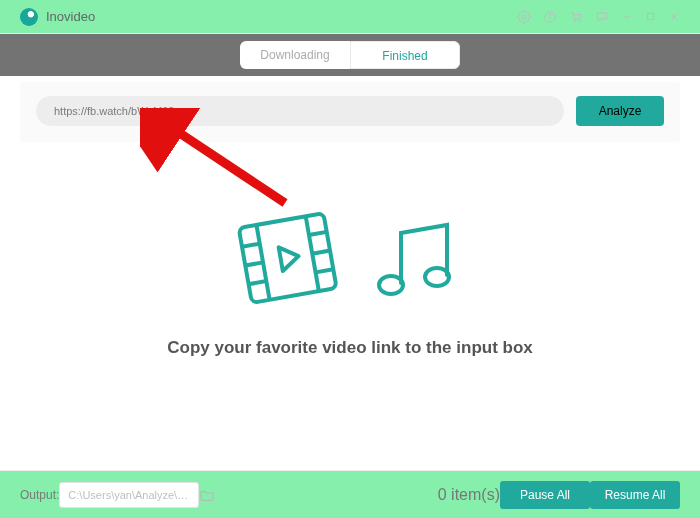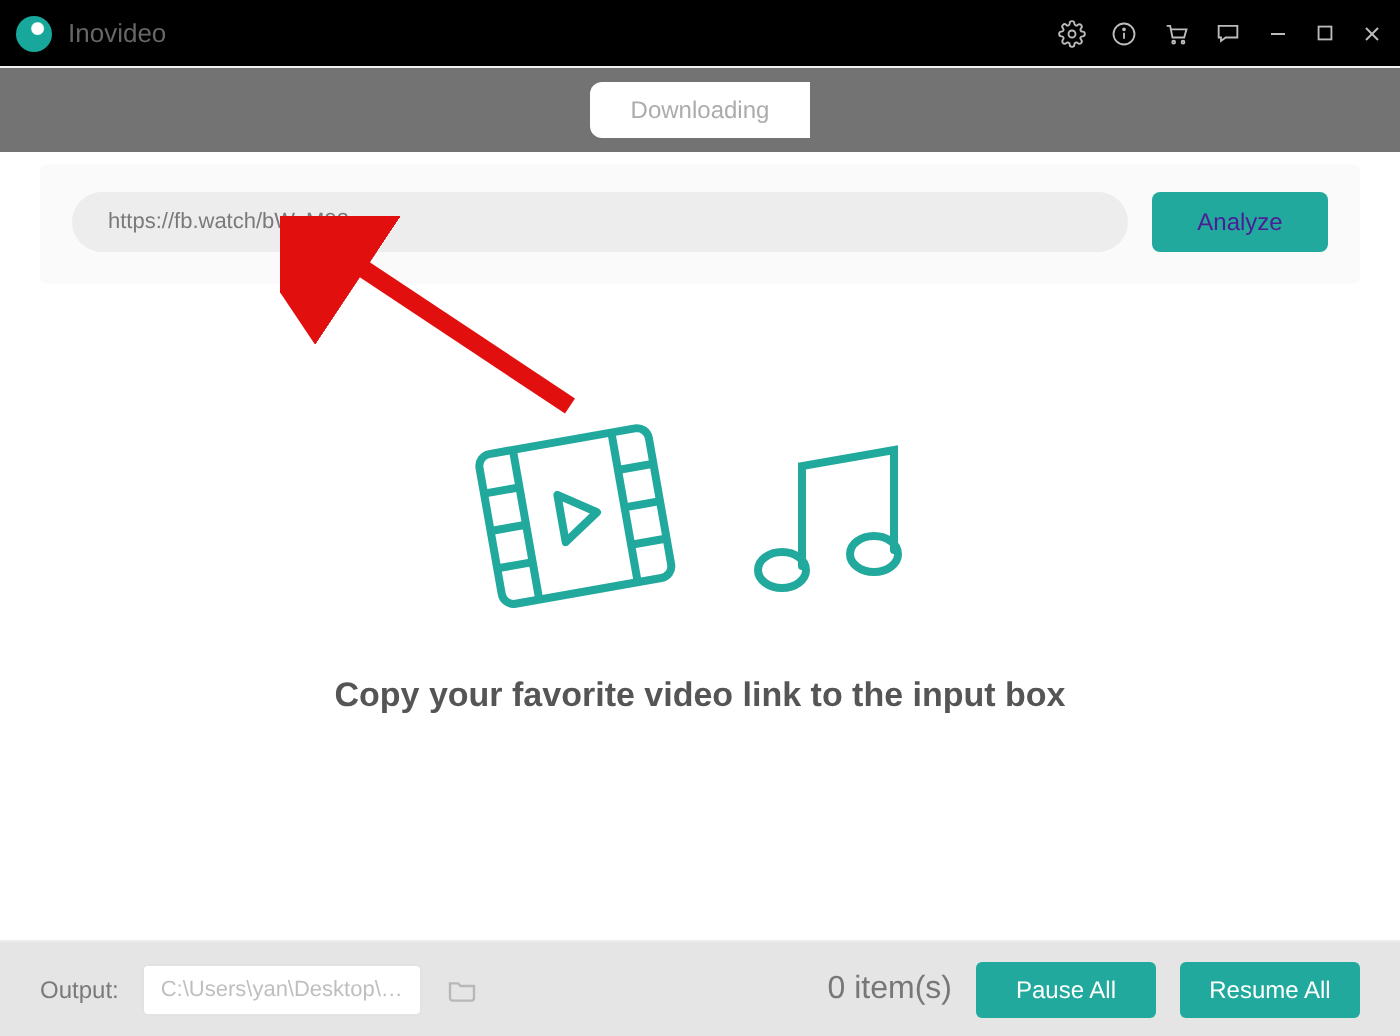--- a/index.html
+++ b/index.html
@@ -8,22 +8,22 @@
     background: #fff;
     width: 700px;
     height: 518px;
     overflow: hidden;
     position: relative;
   }
   .titlebar {
     height: 34px;
     display: flex;
     align-items: center;
-    padding: 0 8px;
-    background: #000000;
+    padding: 0 20px;
+    background: #86efac;
     border-bottom: 1px solid #f0f0f0;
   }
   .logo {
     width: 18px; height: 18px;
     border-radius: 50%;
     background: radial-gradient(circle at 60% 35%, #fff 18%, #17a79b 22%);
     margin-right: 8px;
     flex: none;
   }
   .app-title { color: #666; font-size: 13px; flex: 1; }
@@ -64,45 +64,45 @@
     border-radius: 15px;
     background: #ededed;
     padding: 0 18px;
     font-size: 11px;
     color: #7a7a7a;
     outline: none;
   }
   .analyze-btn {
     width: 88px; height: 30px;
     background: #20a99c;
-    color: #4c1d95;
+    color: #000000;
     border: none;
     border-radius: 4px;
     font-size: 12px;
     cursor: pointer;
   }
   .center-area {
     position: absolute;
     top: 160px; left: 0; right: 0;
     display: flex;
     flex-direction: column;
     align-items: center;
   }
   .illus { display:flex; gap:24px; align-items:center; margin-top:50px;}
   .caption { margin-top: 28px; color: #555; font-size: 17px; font-weight: 600;}
   .footer {
     position: absolute;
     left: 0; right: 0; bottom: 0;
     height: 48px;
-    background: #e5e5e5;
+    background: #86efac;
     border-top: 1px solid #eee;
     display: flex;
     align-items: center;
     padding: 0 20px;
-    gap: 12px;
+    gap: 0;
   }
   .out-label { font-size: 12px; color: #7a7a7a; }
   .out-path {
     width: 140px; height: 26px;
     border: 1px solid #e2e2e2;
     background:#fff;
     border-radius: 3px;
     font-size: 11px;
     color: #bfbfbf;
     padding: 0 8px;
@@ -175,20 +175,21 @@
         <svg width="12" height="12" viewBox="0 0 24 24" stroke="currentColor" stroke-width="2">
           <line x1="6" y1="6" x2="18" y2="18"></line>
           <line x1="6" y1="18" x2="18" y2="6"></line>
         </svg>
       </span>
   </div>
 </div>
 
 <div class="tabs">
   <div class="tab left">Downloading</div>
+  <div class="tab right active">Finished</div>
 </div>
 
 <div class="panel">
   <div class="row">
     <input class="url-input" type="text" value="https://fb.watch/bWxM93..." style="">
     <button class="analyze-btn">Analyze</button>
   </div>
 </div>
 
 <div class="center-area">
@@ -222,21 +223,21 @@
   <defs>
     <marker id="ahead" markerWidth="14" markerHeight="14" refX="3" refY="5" orient="auto">
       <polygon points="0,0 12,5 0,10" fill="#e20f0f"></polygon>
     </marker>
   </defs>
   <line x1="145" y1="95" x2="20" y2="12" stroke="#e20f0f" stroke-width="9" marker-end="url(#ahead)"></line>
 </svg>
 
 <div class="footer">
   <span class="out-label">Output:</span>
-  <div class="out-path">C:\Users\yan\Desktop\te...</div>
+  <div class="out-path">C:\Users\yan\Analyze\te...</div>
   <span class="folder-btn">
     <svg width="16" height="16" viewBox="0 0 24 24" fill="none" stroke="currentColor" stroke-width="1.8">
         <path d="M3 7h6l2 2h10v9a2 2 0 0 1-2 2H5a2 2 0 0 1-2-2z"></path>
       </svg>
   </span>
   <div class="spacer"></div>
   <span class="items-count">0 item(s)</span>
   <button class="foot-btn">Pause All</button>
   <button class="foot-btn">Resume All</button>
 </div>

